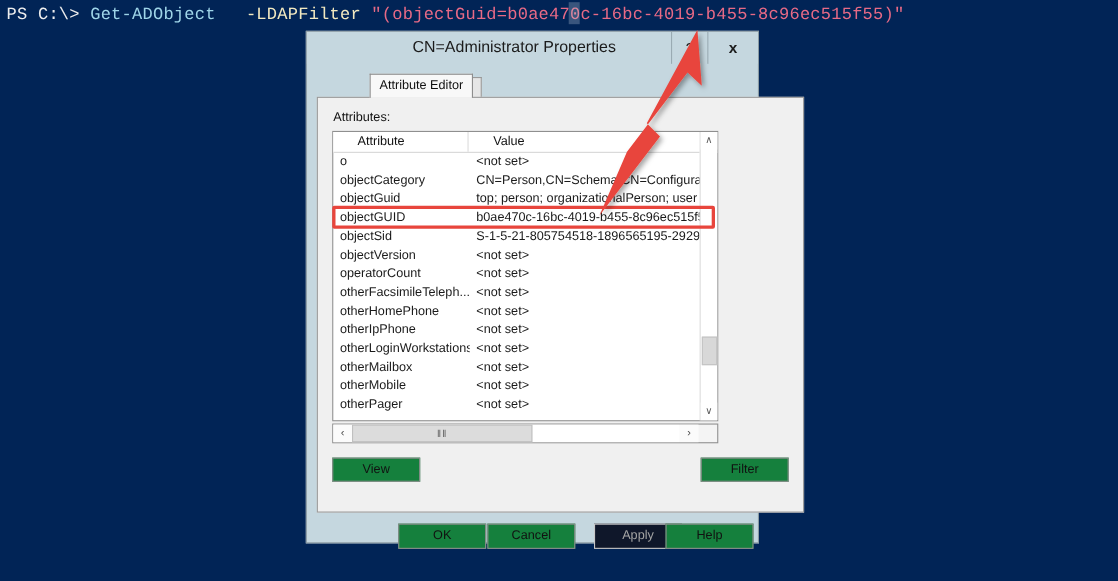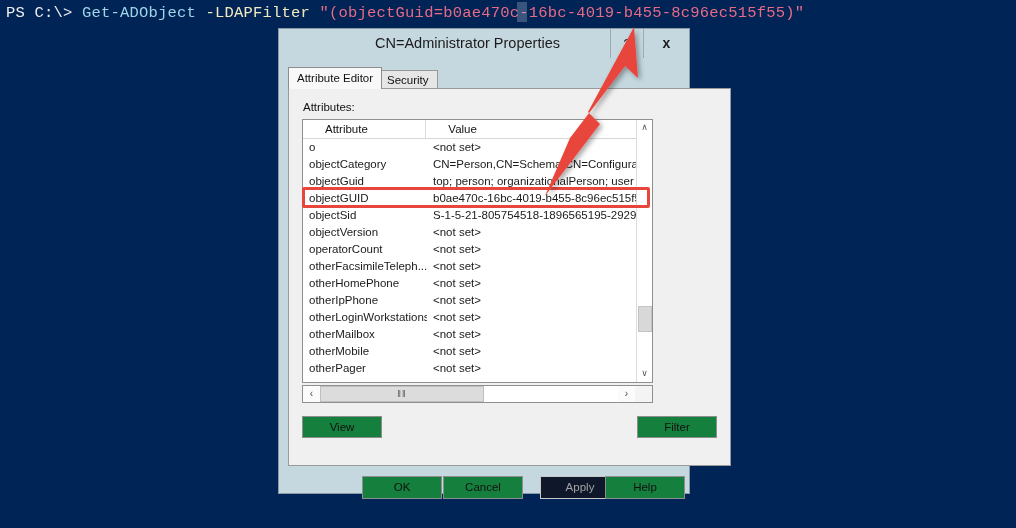--- a/index.html
+++ b/index.html
@@ -21,21 +21,21 @@
     left: 6px;
     top: 3px;
     font-family: "Liberation Mono", monospace;
     font-size: 15.5px;
     letter-spacing: 0.2px;
     white-space: pre;
     line-height: 20px;
   }
   .tok-prompt   { color: #eeeeee; }
   .tok-cmd      { color: #9fd5e8; }
-  .tok-param    { color: #f2e9c0; }
+  .tok-param    { color: #f2e9c0; margin-left: 18px; }
   .tok-string   { color: #e76a86; }
   #cursor-block {
     position: absolute;
     left: 517px;
     top: 2px;
     width: 10px;
     height: 20px;
     background: rgba(190,200,215,0.30);
   }
 
@@ -103,20 +103,21 @@
     border: 1px solid #9a9a9a;
     border-bottom: none;
     cursor: default;
   }
   .tab.selected {
     height: 22px;
     line-height: 21px;
     background: #f8f8f8;
     border-color: #8d8d8d;
     z-index: 3;
+    margin-left: 48px;
   }
   #tab-attribute-editor { left: 0;  }
   #tab-security         { left: 90px; background:#e6e6e6; }
 
   #tabpage {
     position: absolute;
     left: 9px;
     top: 59px;
     width: 443px;
     height: 378px;

